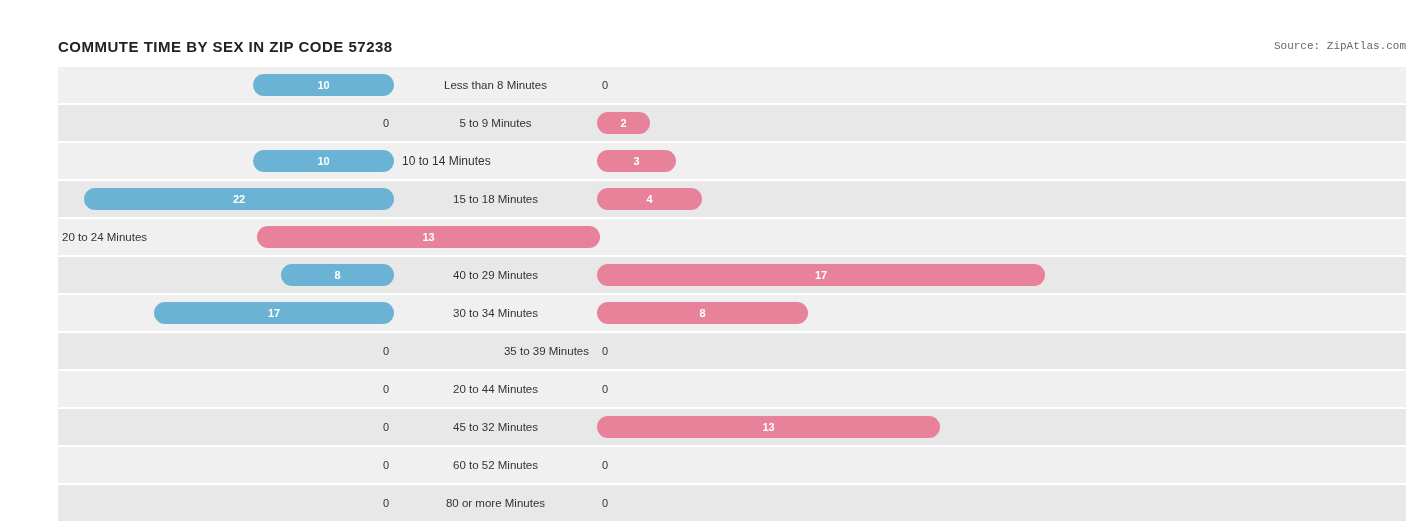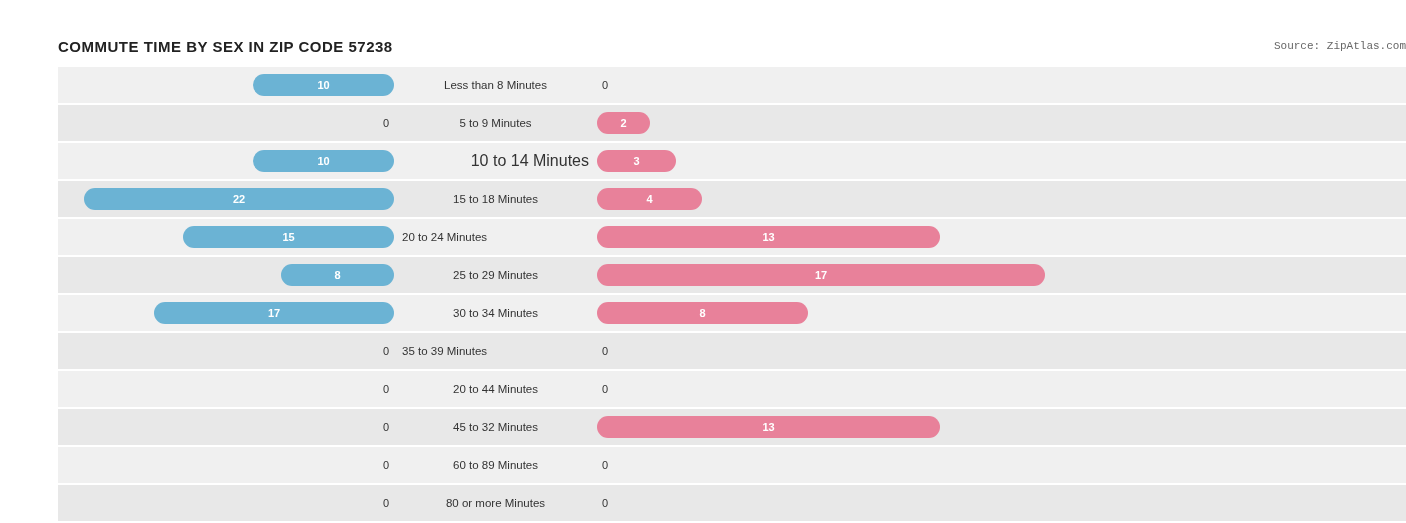--- a/index.html
+++ b/index.html
@@ -59,67 +59,64 @@
         </div>
         <div style="width: 195px; text-align: center; font-size: 11.5px; color: rgb(51, 51, 51); flex-shrink: 0; padding: 0px 4px;">5 to 9 Minutes</div>
         <div style="flex: 1 1 0%; display: flex; align-items: center; padding-left: 4px;">
           <div style="height: 22px; width: 53px; background: rgb(232, 129, 154); border-radius: 11px; display: flex; align-items: center; justify-content: center; color: rgb(255, 255, 255); font-size: 11px; font-weight: bold; min-width: 24px;">2</div>
         </div>
       </div>
       <div style="display: flex; align-items: center; height: 36px; margin-bottom: 2px; background: rgb(240, 240, 240);">
         <div style="width: 340px; display: flex; justify-content: flex-end; align-items: center; padding-right: 4px; flex-shrink: 0;">
           <div style="height: 22px; width: 141px; background: rgb(107, 179, 212); border-radius: 11px; display: flex; align-items: center; justify-content: center; color: rgb(255, 255, 255); font-size: 11px; font-weight: bold; min-width: 24px;">10</div>
         </div>
-        <div style="width: 195px; text-align: right; font-size: 16px; color: rgb(51, 51, 51); flex-shrink: 0; padding: 0px 4px;">10 to 14 Minutes</div>
+        <div style="width: 195px; text-align: left; font-size: 12px; color: rgb(51, 51, 51); flex-shrink: 0; padding: 0px 4px;">10 to 14 Minutes</div>
         <div style="flex: 1 1 0%; display: flex; align-items: center; padding-left: 4px;">
           <div style="height: 22px; width: 79px; background: rgb(232, 129, 154); border-radius: 11px; display: flex; align-items: center; justify-content: center; color: rgb(255, 255, 255); font-size: 11px; font-weight: bold; min-width: 24px;">3</div>
         </div>
       </div>
       <div style="display: flex; align-items: center; height: 36px; margin-bottom: 2px; background: rgb(232, 232, 232);">
         <div style="width: 340px; display: flex; justify-content: flex-end; align-items: center; padding-right: 4px; flex-shrink: 0;">
           <div style="height: 22px; width: 310px; background: rgb(107, 179, 212); border-radius: 11px; display: flex; align-items: center; justify-content: center; color: rgb(255, 255, 255); font-size: 11px; font-weight: bold; min-width: 24px;">22</div>
         </div>
         <div style="width: 195px; text-align: center; font-size: 11.5px; color: rgb(51, 51, 51); flex-shrink: 0; padding: 0px 4px;">15 to 18 Minutes</div>
         <div style="flex: 1 1 0%; display: flex; align-items: center; padding-left: 4px;">
           <div style="height: 22px; width: 105px; background: rgb(232, 129, 154); border-radius: 11px; display: flex; align-items: center; justify-content: center; color: rgb(255, 255, 255); font-size: 11px; font-weight: bold; min-width: 24px;">4</div>
         </div>
       </div>
       <div style="display: flex; align-items: center; height: 36px; margin-bottom: 2px; background: rgb(240, 240, 240);">
-        <div style="width: 340px; display: flex; justify-content: flex-end; align-items: center; padding-right: 4px; flex-shrink: 0;">
-          <div style="height: 22px; width: 211px; background: rgb(107, 179, 212); border-radius: 11px; display: flex; align-items: center; justify-content: center; color: rgb(255, 255, 255); font-size: 11px; font-weight: bold; min-width: 24px;">15</div>
-        </div>
         <div style="width: 195px; text-align: left; font-size: 11.5px; color: rgb(51, 51, 51); flex-shrink: 0; padding: 0px 4px;">20 to 24 Minutes</div>
         <div style="flex: 1 1 0%; display: flex; align-items: center; padding-left: 4px;">
           <div style="height: 22px; width: 343px; background: rgb(232, 129, 154); border-radius: 11px; display: flex; align-items: center; justify-content: center; color: rgb(255, 255, 255); font-size: 11px; font-weight: bold; min-width: 24px;">13</div>
         </div>
       </div>
       <div style="display: flex; align-items: center; height: 36px; margin-bottom: 2px; background: rgb(232, 232, 232);">
         <div style="width: 340px; display: flex; justify-content: flex-end; align-items: center; padding-right: 4px; flex-shrink: 0;">
           <div style="height: 22px; width: 113px; background: rgb(107, 179, 212); border-radius: 11px; display: flex; align-items: center; justify-content: center; color: rgb(255, 255, 255); font-size: 11px; font-weight: bold; min-width: 24px;">8</div>
         </div>
-        <div style="width: 195px; text-align: center; font-size: 11.5px; color: rgb(51, 51, 51); flex-shrink: 0; padding: 0px 4px;">25 to 29 Minutes</div>
+        <div style="width: 195px; text-align: center; font-size: 11.5px; color: rgb(51, 51, 51); flex-shrink: 0; padding: 0px 4px;">40 to 29 Minutes</div>
         <div style="flex: 1 1 0%; display: flex; align-items: center; padding-left: 4px;">
           <div style="height: 22px; width: 448px; background: rgb(232, 129, 154); border-radius: 11px; display: flex; align-items: center; justify-content: center; color: rgb(255, 255, 255); font-size: 11px; font-weight: bold; min-width: 24px;">17</div>
         </div>
       </div>
       <div style="display: flex; align-items: center; height: 36px; margin-bottom: 2px; background: rgb(240, 240, 240);">
         <div style="width: 340px; display: flex; justify-content: flex-end; align-items: center; padding-right: 4px; flex-shrink: 0;">
           <div style="height: 22px; width: 240px; background: rgb(107, 179, 212); border-radius: 11px; display: flex; align-items: center; justify-content: center; color: rgb(255, 255, 255); font-size: 11px; font-weight: bold; min-width: 24px;">17</div>
         </div>
         <div style="width: 195px; text-align: center; font-size: 11.5px; color: rgb(51, 51, 51); flex-shrink: 0; padding: 0px 4px;">30 to 34 Minutes</div>
         <div style="flex: 1 1 0%; display: flex; align-items: center; padding-left: 4px;">
           <div style="height: 22px; width: 211px; background: rgb(232, 129, 154); border-radius: 11px; display: flex; align-items: center; justify-content: center; color: rgb(255, 255, 255); font-size: 11px; font-weight: bold; min-width: 24px;">8</div>
         </div>
       </div>
       <div style="display: flex; align-items: center; height: 36px; margin-bottom: 2px; background: rgb(232, 232, 232);">
         <div style="width: 340px; display: flex; justify-content: flex-end; align-items: center; padding-right: 4px; flex-shrink: 0;">
           <span style="font-size: 11px; color: rgb(51, 51, 51); padding-right: 5px;">0</span>
           <div style="width: 0px;"></div>
         </div>
-        <div style="width: 195px; text-align: left; font-size: 11.5px; color: rgb(51, 51, 51); flex-shrink: 0; padding: 0px 4px;">35 to 39 Minutes</div>
+        <div style="width: 195px; text-align: right; font-size: 11.5px; color: rgb(51, 51, 51); flex-shrink: 0; padding: 0px 4px;">35 to 39 Minutes</div>
         <div style="flex: 1 1 0%; display: flex; align-items: center; padding-left: 4px;">
           <div style="width: 0px;"></div>
           <span style="font-size: 11px; color: rgb(51, 51, 51); padding-left: 5px;">0</span>
         </div>
       </div>
       <div style="display: flex; align-items: center; height: 36px; margin-bottom: 2px; background: rgb(240, 240, 240);">
         <div style="width: 340px; display: flex; justify-content: flex-end; align-items: center; padding-right: 4px; flex-shrink: 0;">
           <span style="font-size: 11px; color: rgb(51, 51, 51); padding-right: 5px;">0</span>
           <div style="width: 0px;"></div>
         </div>
@@ -137,21 +134,21 @@
         <div style="width: 195px; text-align: center; font-size: 11.5px; color: rgb(51, 51, 51); flex-shrink: 0; padding: 0px 4px;">45 to 32 Minutes</div>
         <div style="flex: 1 1 0%; display: flex; align-items: center; padding-left: 4px;">
           <div style="height: 22px; width: 343px; background: rgb(232, 129, 154); border-radius: 11px; display: flex; align-items: center; justify-content: center; color: rgb(255, 255, 255); font-size: 11px; font-weight: bold; min-width: 24px;">13</div>
         </div>
       </div>
       <div style="display: flex; align-items: center; height: 36px; margin-bottom: 2px; background: rgb(240, 240, 240);">
         <div style="width: 340px; display: flex; justify-content: flex-end; align-items: center; padding-right: 4px; flex-shrink: 0;">
           <span style="font-size: 11px; color: rgb(51, 51, 51); padding-right: 5px;">0</span>
           <div style="width: 0px;"></div>
         </div>
-        <div style="width: 195px; text-align: center; font-size: 11.5px; color: rgb(51, 51, 51); flex-shrink: 0; padding: 0px 4px;">60 to 89 Minutes</div>
+        <div style="width: 195px; text-align: center; font-size: 11.5px; color: rgb(51, 51, 51); flex-shrink: 0; padding: 0px 4px;">60 to 52 Minutes</div>
         <div style="flex: 1 1 0%; display: flex; align-items: center; padding-left: 4px;">
           <div style="width: 0px;"></div>
           <span style="font-size: 11px; color: rgb(51, 51, 51); padding-left: 5px;">0</span>
         </div>
       </div>
       <div style="display: flex; align-items: center; height: 36px; margin-bottom: 2px; background: rgb(232, 232, 232);">
         <div style="width: 340px; display: flex; justify-content: flex-end; align-items: center; padding-right: 4px; flex-shrink: 0;">
           <span style="font-size: 11px; color: rgb(51, 51, 51); padding-right: 5px;">0</span>
           <div style="width: 0px;"></div>
         </div>

